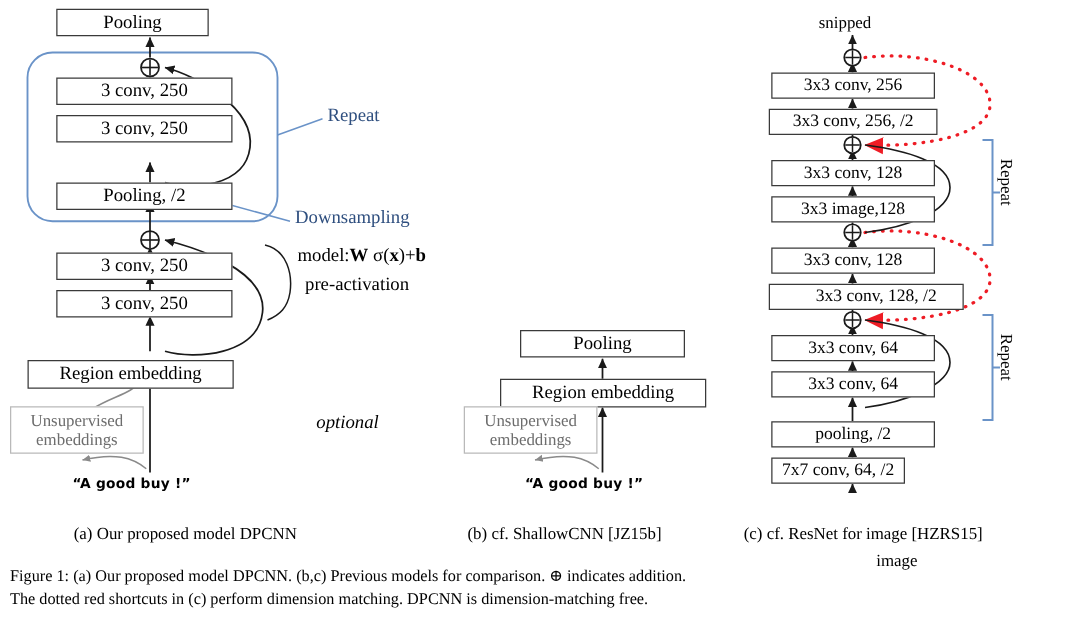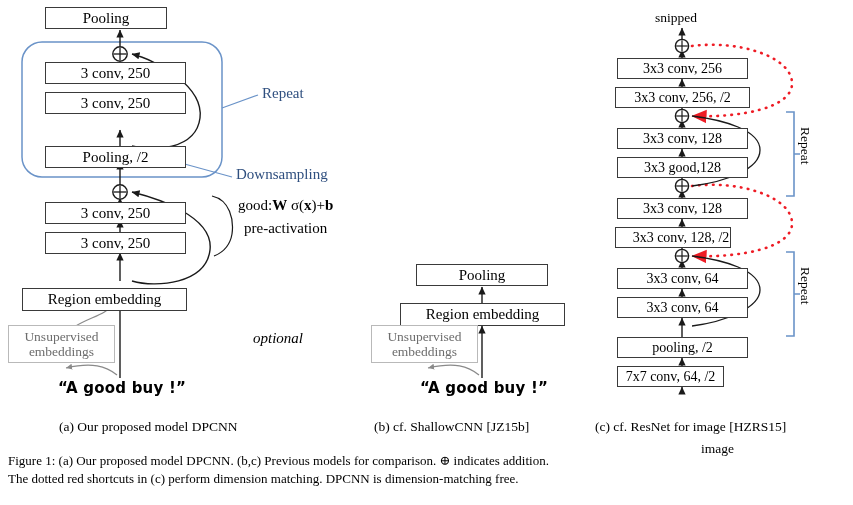--- a/index.html
+++ b/index.html
@@ -13,21 +13,21 @@
        display:flex;align-items:center;justify-content:center;
        font-size:15px;line-height:1;white-space:nowrap;color:#000;}
   .box.small{font-size:14px;border-width:1.3px;}
   .box.greyed{border:1.3px solid #b9b9b9;color:#6d6d6d;font-size:13.5px;
               flex-direction:column;line-height:1.12;}
 
   
   .txt{position:absolute;white-space:nowrap;font-size:15px;line-height:1;}
   .txt.sm{font-size:13.5px;}
   .txt.quote{font-family:"DejaVu Sans","Liberation Sans",sans-serif;
-             font-weight:bold;font-size:15px;letter-spacing:.2px;text-align:center;}
+             font-weight:bold;font-size:11px;letter-spacing:.2px;text-align:center;}
   .txt.rot{transform:rotate(90deg);transform-origin:left top;}
   .txt.blue{color:#2f4f7f;}
 
   
   .panel-label{position:absolute;font-size:13.5px;white-space:nowrap;}
   .caption{position:absolute;left:8px;top:452px;width:840px;
            font-size:13px;line-height:1.42;text-align:left;}
   .caption div{white-space:nowrap;}
   b.math{font-weight:bold;}
 </style>
@@ -152,21 +152,21 @@
   <div class="box greyed" style="left:8px;top:325px;width:107px;height:38px;">
     <span>Unsupervised</span>
     <span>embeddings</span>
   </div>
 
   <div class="txt blue" style="left:262px;top:86px;">Repeat</div>
 
   <div class="txt blue" style="left:236px;top:167px;">Downsampling</div>
 
   <div class="txt" style="left:238px;top:198px;">
-    <span>good:</span><b class="math">W</b><span> σ(</span><b class="math">x</b><span>)+</span><b class="math">b</b>
+    <span>model:</span><b class="math">W</b><span> σ(</span><b class="math">x</b><span>)+</span><b class="math">b</b>
   </div>
 
   <div class="txt" style="left:244px;top:221px;">pre-activation</div>
 
   <div class="txt" style="left:253px;top:331px;font-style:italic;">optional</div>
 
   <div class="txt quote" style="left:58px;top:381px;">“A good buy !”</div>
 
   <div class="box" style="left:416px;top:264px;width:132px;height:22px;">Pooling</div>
 
@@ -177,23 +177,23 @@
     <span>embeddings</span>
   </div>
 
   <div class="txt quote" style="left:420px;top:381px;">“A good buy !”</div>
 
   <div class="txt sm" style="left:655px;top:11px;">snipped</div>
 
   <div class="box small" style="left:617px;top:58px;width:131px;height:21px;">3x3 conv, 256</div>
   <div class="box small" style="left:615px;top:87px;width:135px;height:21px;">3x3 conv, 256, /2</div>
   <div class="box small" style="left:617px;top:128px;width:131px;height:21px;">3x3 conv, 128</div>
-  <div class="box small" style="left:617px;top:157px;width:131px;height:21px;">3x3 good,128</div>
+  <div class="box small" style="left:617px;top:157px;width:131px;height:21px;">3x3 image,128</div>
   <div class="box small" style="left:617px;top:198px;width:131px;height:21px;">3x3 conv, 128</div>
-  <div class="box small" style="left:615px;top:227px;width:116px;height:21px;padding-left:16px;">3x3 conv, 128, /2</div>
+  <div class="box small" style="left:615px;top:227px;width:156px;height:21px;padding-left:16px;">3x3 conv, 128, /2</div>
   <div class="box small" style="left:617px;top:268px;width:131px;height:21px;">3x3 conv, 64</div>
   <div class="box small" style="left:617px;top:297px;width:131px;height:21px;">3x3 conv, 64</div>
   <div class="box small" style="left:617px;top:337px;width:131px;height:21px;">pooling, /2</div>
   <div class="box small" style="left:617px;top:366px;width:107px;height:21px;">7x7 conv, 64, /2</div>
 
   <div class="txt sm" style="left:701px;top:394px;margin-top:48px;">image</div>
 
   <div class="txt sm rot" style="left:812px;top:127px;">Repeat</div>
   <div class="txt sm rot" style="left:812px;top:267px;">Repeat</div>
 

